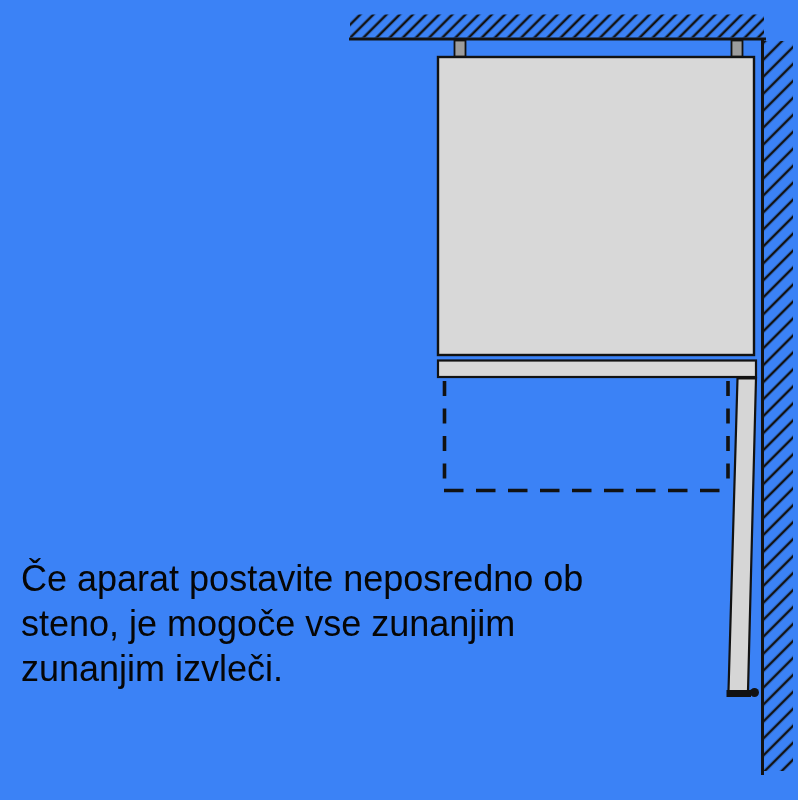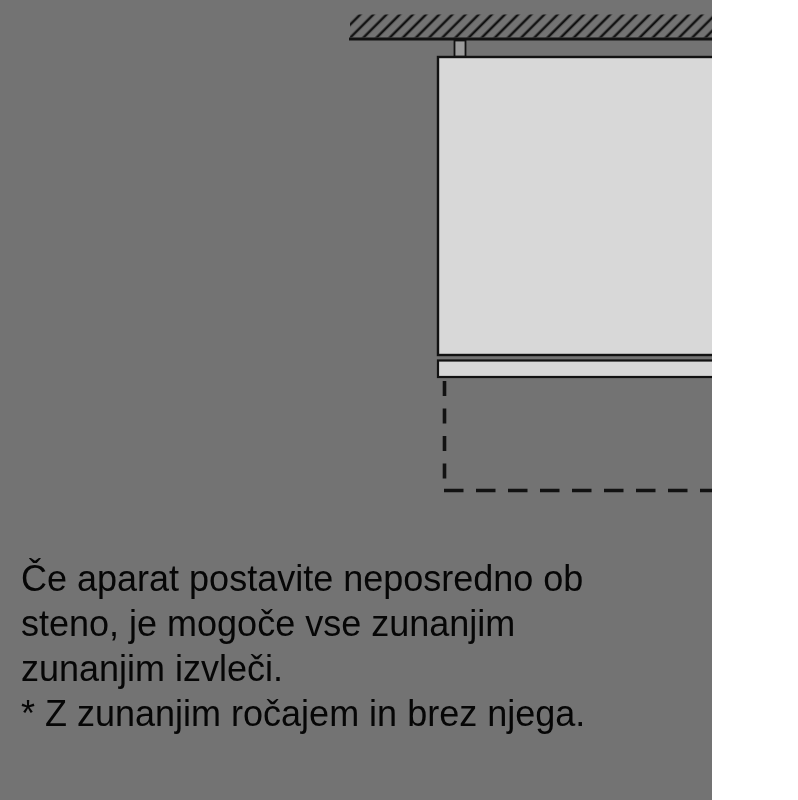--- a/index.html
+++ b/index.html
@@ -3,23 +3,23 @@
 <meta charset="utf-8">
 <style>
   html, body {
     margin: 0;
     padding: 0;
     background: #ffffff;
     font-family: "Liberation Sans", sans-serif;
   }
   #canvas {
     position: relative;
-    width: 712px;
+    width: 798px;
     height: 800px;
-    background: #737373;
+    background: #3b82f6;
     overflow: hidden;
   }
   #diagram-svg {
     position: absolute;
     left: 0;
     top: 0;
   }
   .ln { stroke: #121212; }
   .w3  { stroke-width: 3; }
   .w25 { stroke-width: 2.4; }
@@ -75,16 +75,15 @@
 
     <polygon points="737.5,378.5 756,378.5 748,691 728.5,691" class="ln w22" fill="#d6d6d6"></polygon>
     <line x1="726.5" y1="693.5" x2="751" y2="693.5" stroke="#121212" stroke-width="7"></line>
     <circle cx="754.5" cy="692.5" r="4.5" fill="#121212"></circle>
   </svg>
 
   <div id="caption">
     <div>Če aparat postavite neposredno ob</div>
     <div>steno, je mogoče vse zunanjim</div>
     <div>zunanjim izvleči.</div>
-    <div>* Z zunanjim ročajem in brez njega.</div>
   </div>
 
 </div>
 
 </body></html>

